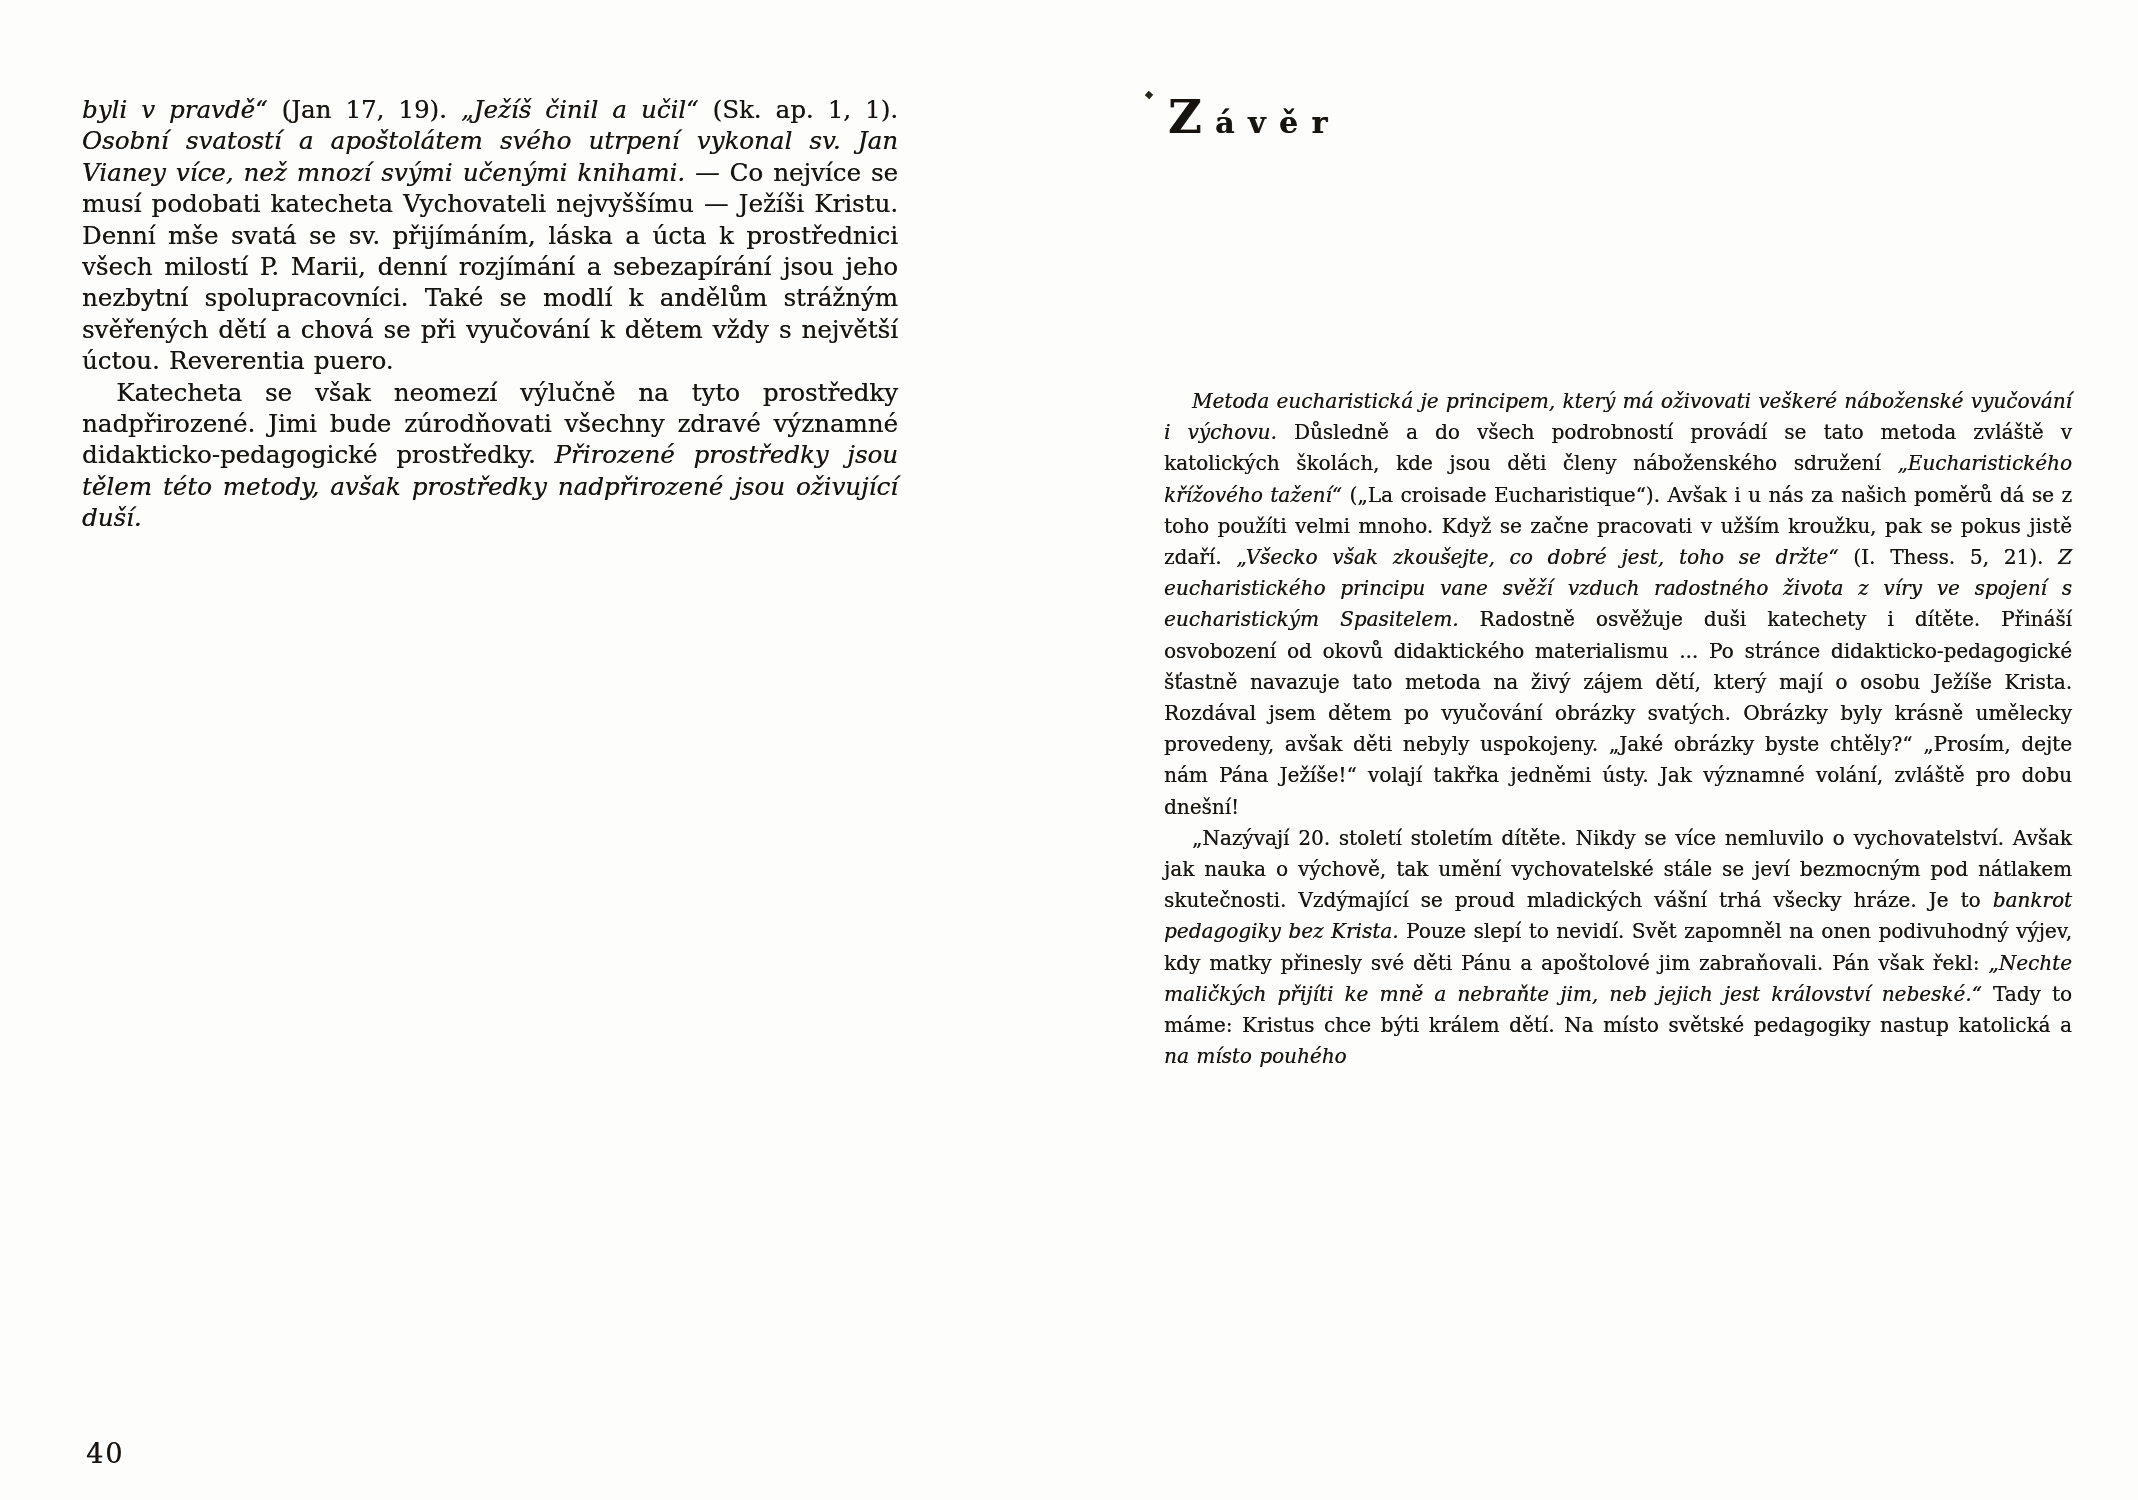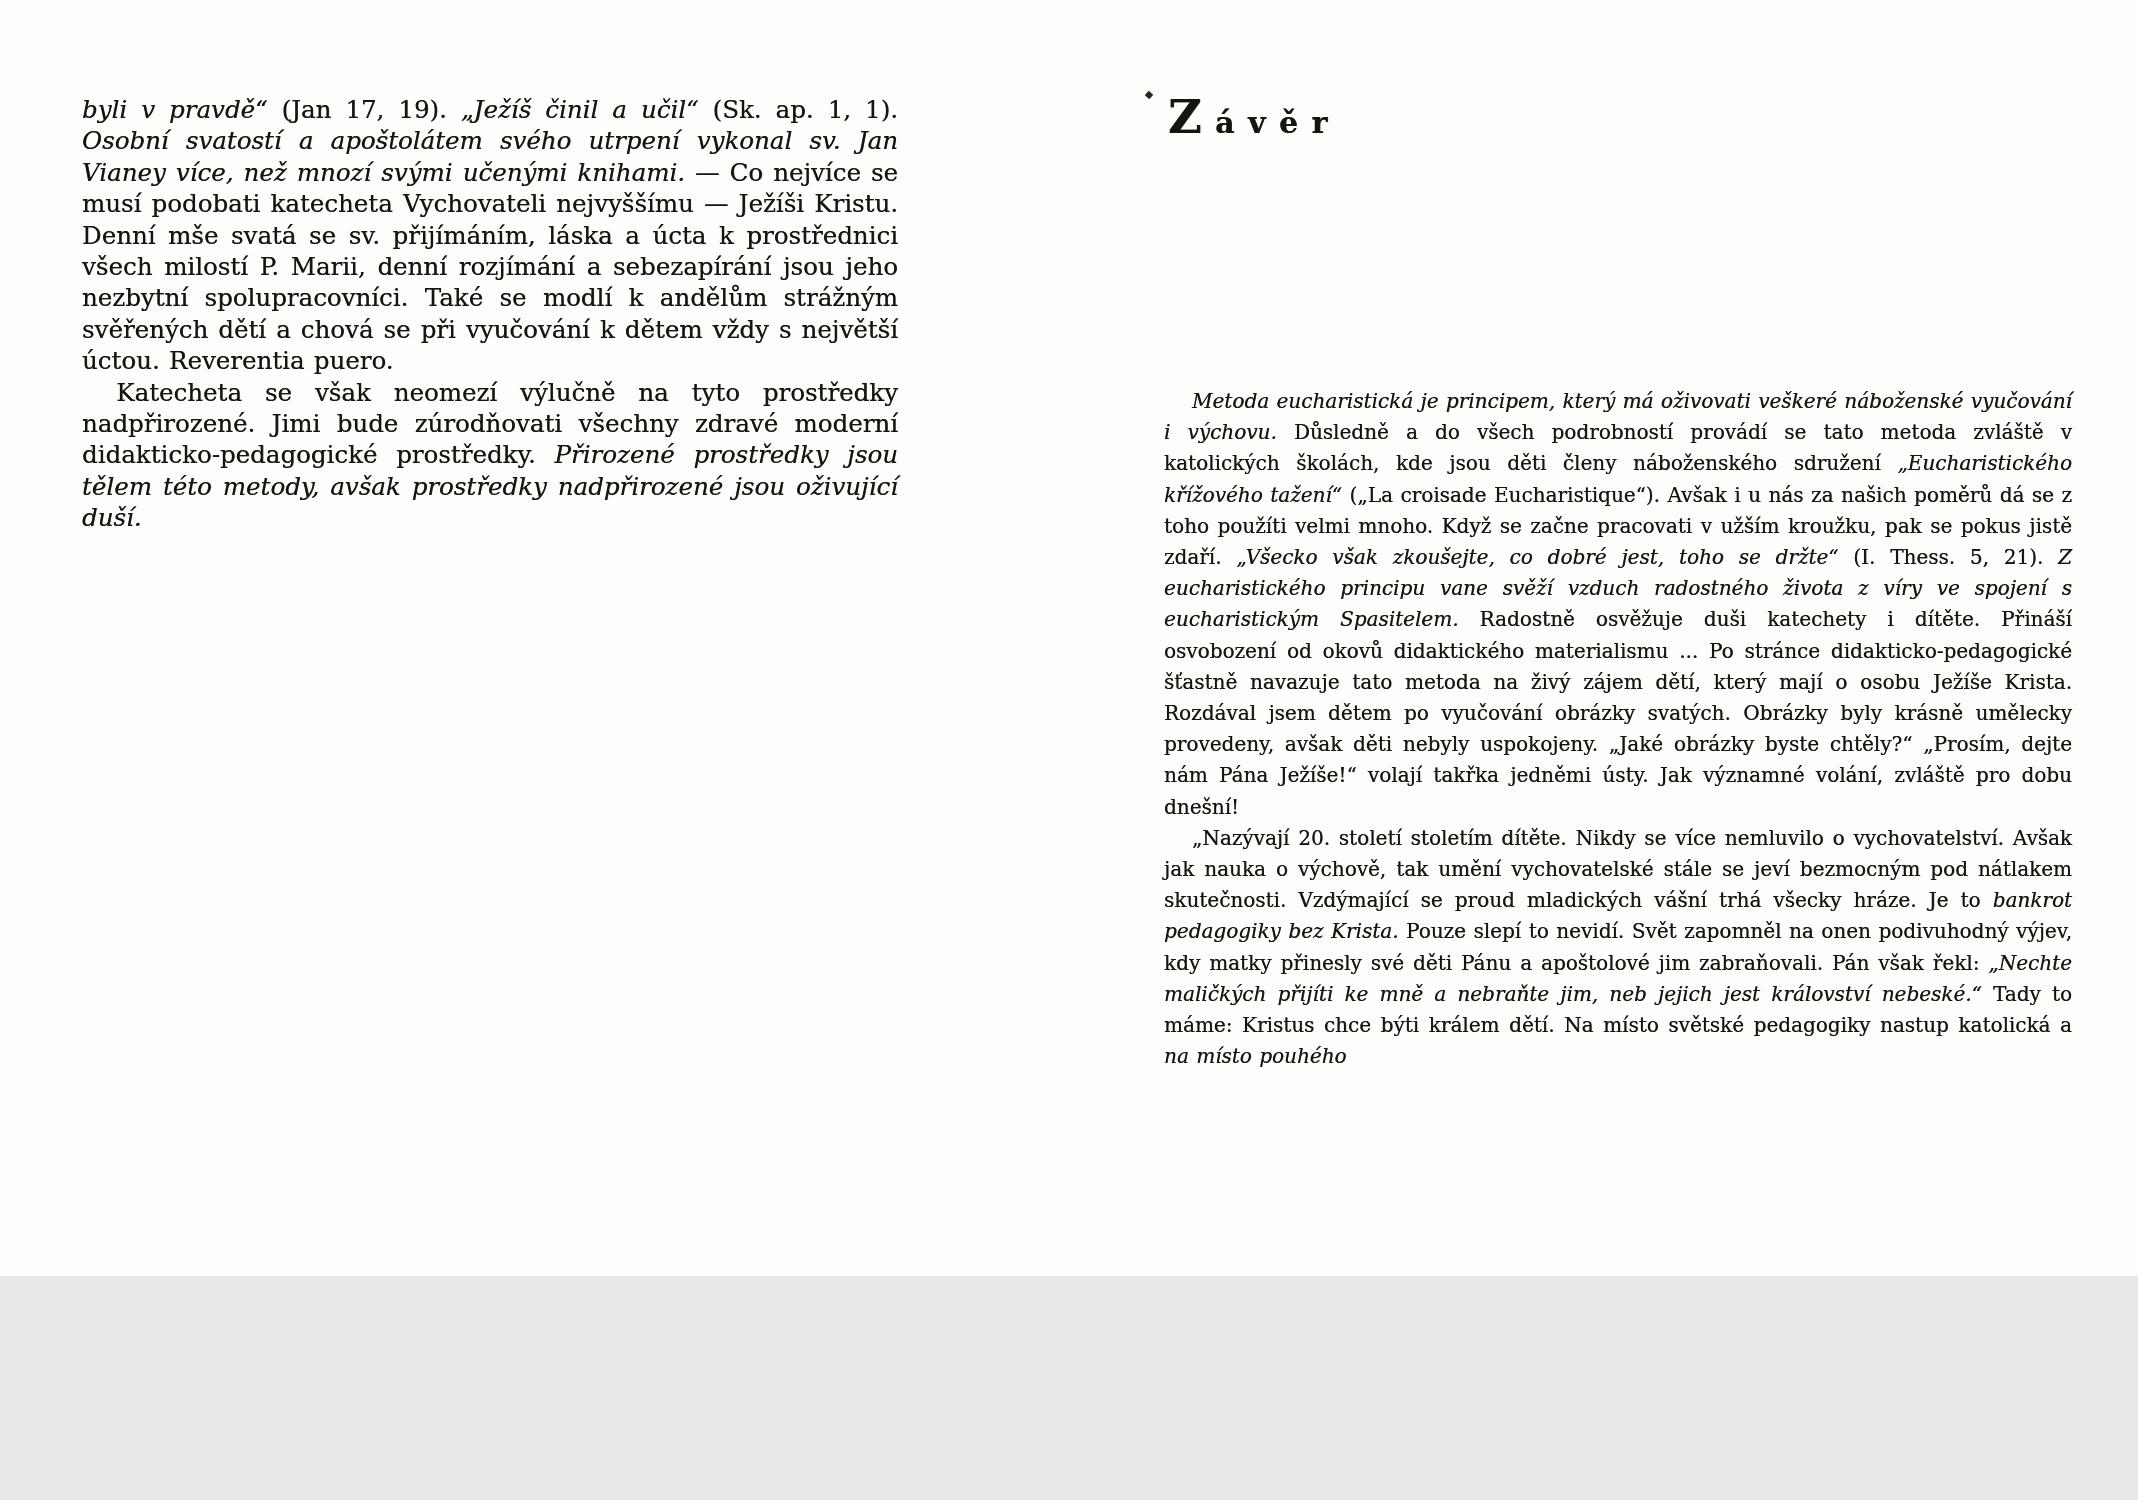--- a/index.html
+++ b/index.html
@@ -3,21 +3,21 @@
 <meta charset="utf-8">
 <style>
   html, body {
     margin: 0;
     padding: 0;
     background: #e8e8e6;
   }
   .spread {
     position: relative;
     width: 2138px;
-    height: 1276px;
+    height: 1500px;
     background: #fdfdfb;
     font-family: "DejaVu Serif", "Liberation Serif", serif;
     color: #17130f;
     overflow: hidden;
   }
   .text-block {
     position: absolute;
     text-align: justify;
     text-shadow: 0.3px 0.3px 0 rgba(23, 19, 15, 0.75);
   }
@@ -91,21 +91,21 @@
   }
 </style>
 </head>
 <body>
 
 <div class="spread">
 
   <section>
     <div class="text-block left-text" id="left-paragraphs">
         <p class=""><span class="em">byli v pravdě“</span><span> (Jan 17, 19). </span><span class="em">„Ježíš činil a učil“</span><span> (Sk. ap. 1, 1). </span><span class="em">Osobní svatostí a apoštolátem svého utrpení vykonal sv. Jan Vianey více, než mnozí svými učenými knihami.</span><span> — Co nejvíce se musí podobati katecheta Vychovateli nejvyššímu — Ježíši Kristu. Denní mše svatá se sv. přijímáním, láska a úcta k prostřednici všech milostí P. Marii, denní rozjímání a sebezapírání jsou jeho nezbytní spolupracovníci. Také se modlí k andělům strážným svěřených dětí a chová se při vyučování k dětem vždy s největší úctou. Reverentia puero.</span></p>
-        <p class="indent"><span>Katecheta se však neomezí výlučně na tyto prostředky nadpřirozené. Jimi bude zúrodňovati všechny zdravé moderní didakticko-pedagogické prostředky. </span><span class="em">Přirozené prostředky jsou tělem této metody, avšak prostředky nadpřirozené jsou oživující duší.</span></p>
+        <p class="indent"><span>Katecheta se však neomezí výlučně na tyto prostředky nadpřirozené. Jimi bude zúrodňovati všechny zdravé významné didakticko-pedagogické prostředky. </span><span class="em">Přirozené prostředky jsou tělem této metody, avšak prostředky nadpřirozené jsou oživující duší.</span></p>
       </div>
     <div class="folio folio-left">40</div>
   </section>
 
   <section>
     <h1 class="heading">
       <span class="heading-mark"></span>
       <span class="heading-text">Závěr</span>
     </h1>
     <div class="text-block right-text" id="right-paragraphs">

